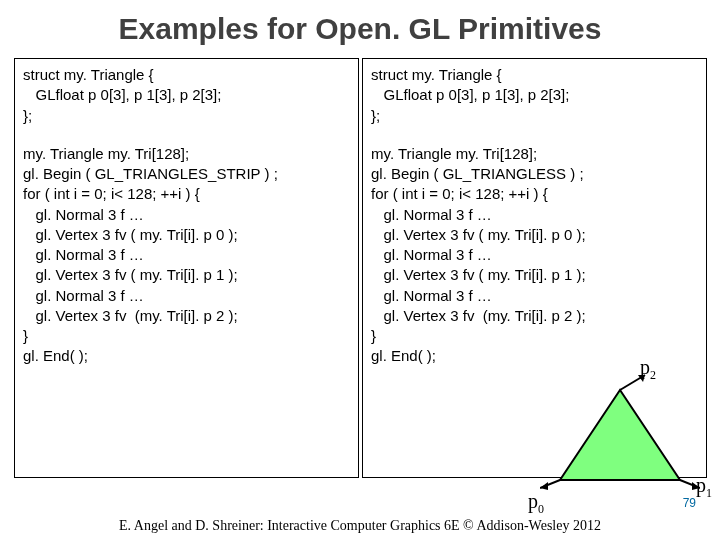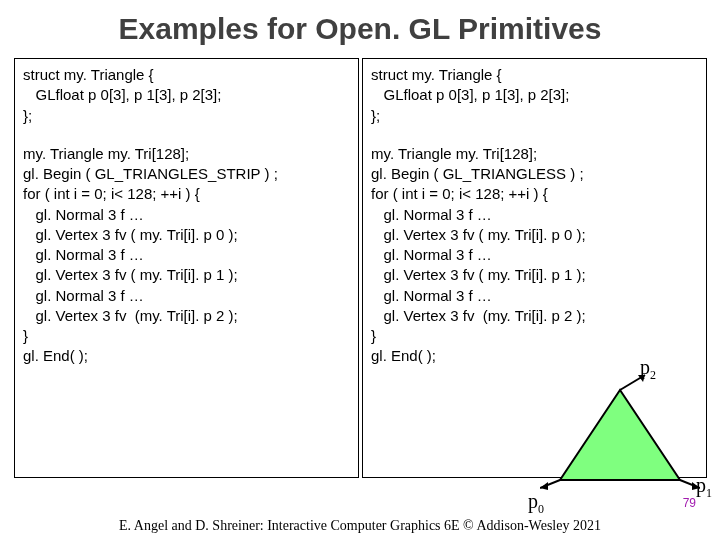--- a/index.html
+++ b/index.html
@@ -51,21 +51,21 @@
     text-align: center;
     font-family: "Times New Roman", Times, serif;
     font-size: 14px;
     color: #000;
   }
   .pagenum {
     position: absolute;
     right: 24px;
     bottom: 30px;
     font-size: 12px;
-    color: #a21caf;
+    color: #0369a1;
   }
   .triangle-wrap {
     position: absolute;
     right: 20px;
     bottom: 50px;
     width: 160px;
     height: 120px;
   }
   .triangle-wrap svg {
     position: absolute;
@@ -138,13 +138,13 @@
   <div class="vlabel" style="left:-12px; top:120px;">
     <span>p</span><sub>0</sub>
   </div>
   <div class="vlabel" style="left:156px; top:104px;">
     <span>p</span><sub>1</sub>
   </div>
 </div>
 
 <div class="pagenum">79</div>
 
-<div class="footer">E. Angel and D. Shreiner: Interactive Computer Graphics 6E © Addison-Wesley 2021</div>
+<div class="footer">E. Angel and D. Shreiner: Interactive Computer Graphics 6E © Addison-Wesley 2012</div>
 
 </body></html>

